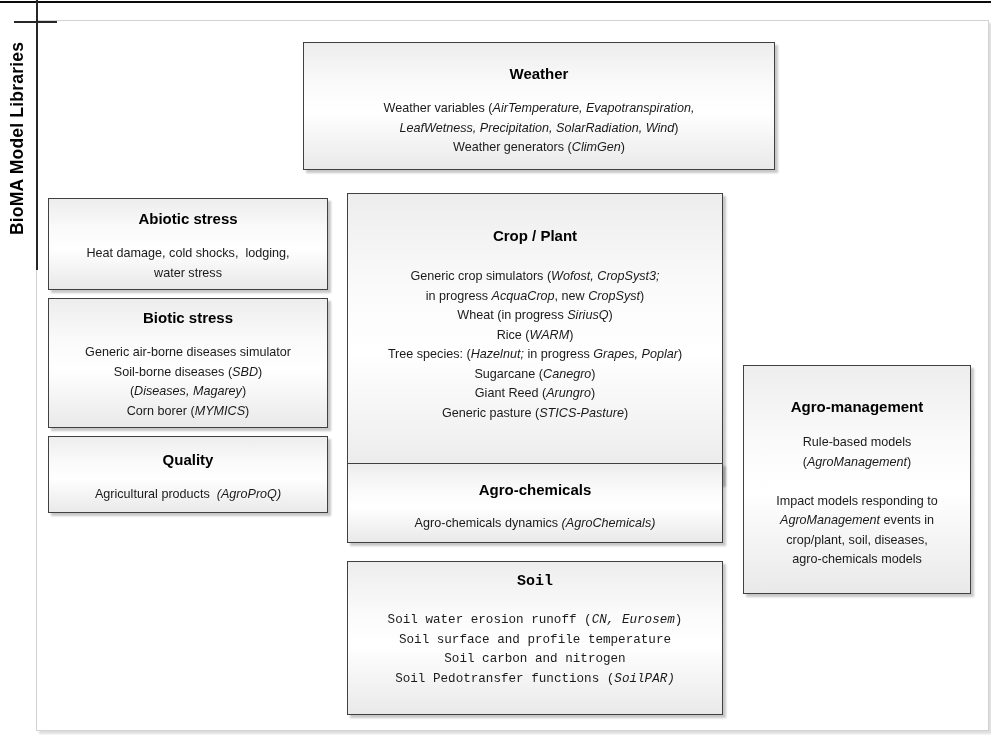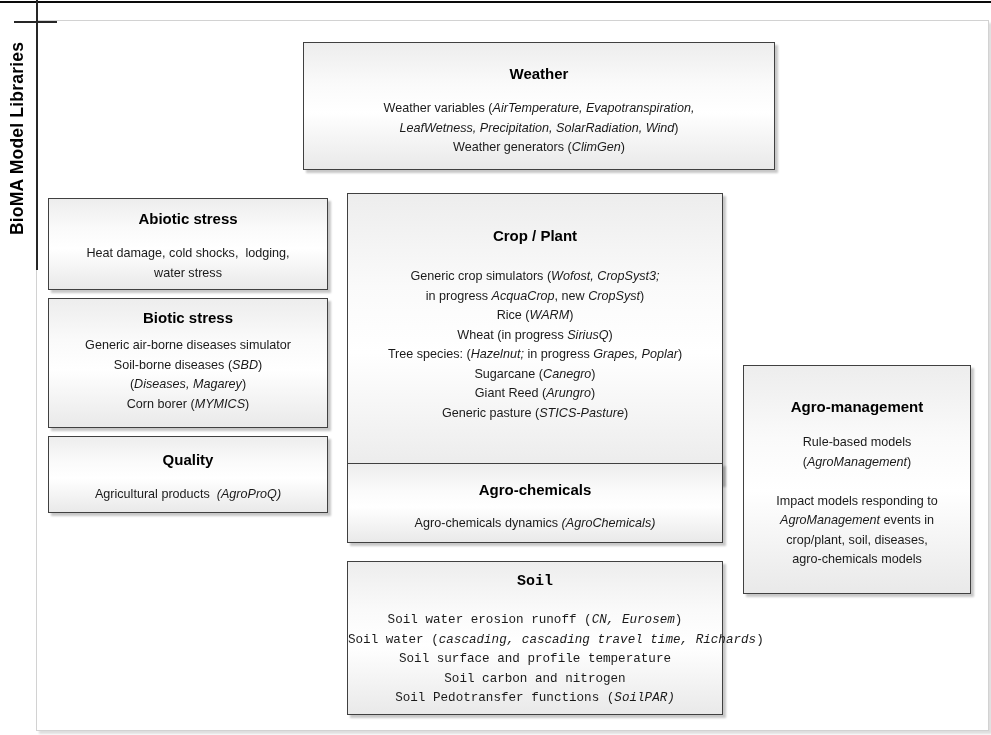--- a/index.html
+++ b/index.html
@@ -73,21 +73,21 @@
   }
   .tline { white-space: nowrap; }
   .tline i { font-style: italic; }
 
   
   .box-weather  { left: 303px; top: 42px;  width: 472px; height: 128px; padding-top: 21px; }
   .box-weather  .box-body { margin-top: 15px; }
   .box-abiotic  { left: 48px;  top: 198px; width: 280px; height: 92px;  padding-top: 10px; }
   .box-abiotic  .box-body { margin-top: 15px; }
   .box-biotic   { left: 48px;  top: 298px; width: 280px; height: 130px; padding-top: 9px; }
-  .box-biotic   .box-body { margin-top: 8px; }
+  .box-biotic   .box-body { margin-top: 15px; }
   .box-quality  { left: 48px;  top: 436px; width: 280px; height: 77px;  padding-top: 13px; }
   .box-quality  .box-body { margin-top: 15px; }
   .box-crop     { left: 347px; top: 193px; width: 376px; height: 291px; padding-top: 32px; }
   .box-crop     .box-body { margin-top: 21px; }
   .box-agrochem { left: 347px; top: 463px; width: 376px; height: 80px;  padding-top: 16px; }
   .box-agrochem .box-body { margin-top: 14px; }
   .box-soil     { left: 347px; top: 561px; width: 376px; height: 154px; padding-top: 10px; font-family: Liberation Mono, monospace; }
   .box-soil     .box-body { margin-top: 19px; }
   .box-agromgmt { left: 743px; top: 365px; width: 228px; height: 229px; padding-top: 31px; }
   .box-agromgmt .box-body { margin-top: 16px; }
@@ -136,41 +136,40 @@
     <div class="box-body">
         <div class="tline"><span>Agricultural products&nbsp; </span><i>(AgroProQ)</i></div>
       </div>
   </div>
 
   <div class="box box-crop">
     <div class="box-title">Crop / Plant</div>
     <div class="box-body">
         <div class="tline"><span>Generic crop simulators (</span><i>Wofost, CropSyst3;</i></div>
         <div class="tline"><span>in progress </span><i>AcquaCrop</i><span>, new </span><i>CropSyst</i><span>)</span></div>
+        <div class="tline"><span>Wheat (in progress </span><i>SiriusQ</i><span>)</span></div>
         <div class="tline"><span>Rice (</span><i>WARM</i><span>)</span></div>
-        <div class="tline"><span>Wheat (in progress </span><i>SiriusQ</i><span>)</span></div>
         <div class="tline"><span>Tree species: (</span><i>Hazelnut;</i><span> in progress </span><i>Grapes, Poplar</i><span>)</span></div>
         <div class="tline"><span>Sugarcane (</span><i>Canegro</i><span>)</span></div>
         <div class="tline"><span>Giant Reed (</span><i>Arungro</i><span>)</span></div>
         <div class="tline"><span>Generic pasture (</span><i>STICS-Pasture</i><span>)</span></div>
       </div>
   </div>
 
   <div class="box box-agrochem">
     <div class="box-title">Agro-chemicals</div>
     <div class="box-body">
         <div class="tline"><span>Agro-chemicals dynamics </span><i>(AgroChemicals)</i></div>
       </div>
   </div>
 
   <div class="box box-soil">
     <div class="box-title">Soil</div>
     <div class="box-body">
         <div class="tline"><span>Soil water erosion runoff (</span><i>CN, Eurosem</i><span>)</span></div>
-        <div class="tline"><span>Soil water (</span><i>cascading, cascading travel time, Richards</i><span>)</span></div>
         <div class="tline"><span>Soil surface and profile temperature</span></div>
         <div class="tline"><span>Soil carbon and nitrogen</span></div>
         <div class="tline"><span>Soil Pedotransfer functions (</span><i>SoilPAR)</i></div>
       </div>
   </div>
 
   <div class="box box-agromgmt">
     <div class="box-title">Agro-management</div>
     <div class="box-body">
         <div class="tline"><span>Rule-based models</span></div>

